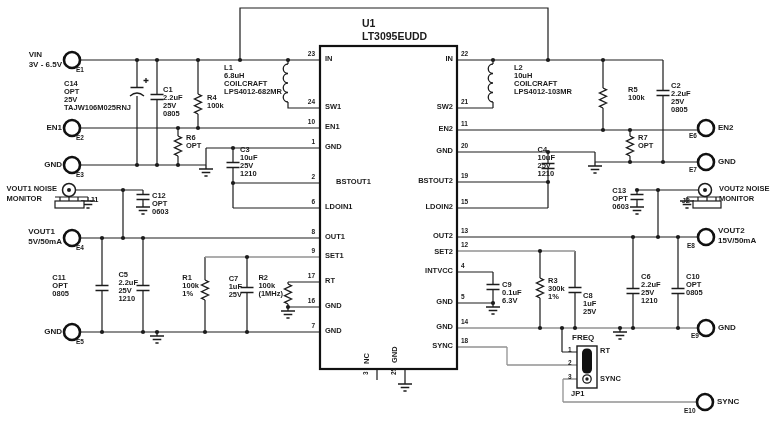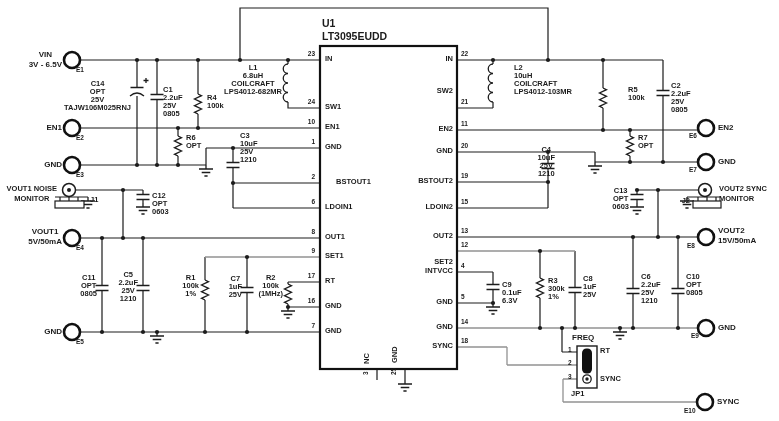--- a/index.html
+++ b/index.html
@@ -1,25 +1,25 @@
 <!DOCTYPE html>
 <html><head>
 <meta charset="utf-8">
 <style>
   html,body{margin:0;padding:0;background:#fff;}
   #schematic{position:relative;width:779px;height:421px;background:#fff;overflow:hidden;
              font-family:"Liberation Sans",sans-serif;}
   #schematic svg{position:absolute;left:0;top:0;}
   .lbl{position:absolute;font:bold 7.5px/8px "Liberation Sans",sans-serif;color:#1b1b1b;white-space:nowrap;}
-  .r{text-align:center;}
+  .r{text-align:left;}
   .pin{font-size:7.5px;}
   .num{font:bold 6.5px/7px "Liberation Sans",sans-serif;color:#1b1b1b;}
   .term{font:bold 8px/10px "Liberation Sans",sans-serif;}
   .eid{font:bold 6.5px/7px "Liberation Sans",sans-serif;}
-  .ttl{font:bold 10.5px/12px "Liberation Sans",sans-serif;}
+  .ttl{font:bold 10.5px/12px "Liberation Sans",sans-serif;margin-left:40px;}
   .rot{transform-origin:0 100%;transform:rotate(-90deg);}
 </style>
 </head>
 <body>
 
 <div id="schematic">
 
 <svg width="779" height="421" viewBox="0 0 779 421">
   <defs>
     <g id="res">
@@ -226,27 +226,27 @@
 <div class="lbl num" style="right:464px;top:138px">1</div>
 <div class="lbl num" style="right:464px;top:173px">2</div>
 <div class="lbl num" style="right:464px;top:198px">6</div>
 <div class="lbl num" style="right:464px;top:228px">8</div>
 <div class="lbl num" style="right:464px;top:247px">9</div>
 <div class="lbl num" style="right:464px;top:272px">17</div>
 <div class="lbl num" style="right:464px;top:297px">16</div>
 <div class="lbl num" style="right:464px;top:322px">7</div>
 
 <div class="lbl pin r" style="right:326px;top:55px">IN</div>
-<div class="lbl pin r" style="right:326px;top:87px">SW2</div>
+<div class="lbl pin r" style="right:326px;top:103px">SW2</div>
 <div class="lbl pin r" style="right:326px;top:125px">EN2</div>
 <div class="lbl pin r" style="right:326px;top:147px">GND</div>
 <div class="lbl pin r" style="right:326px;top:177px">BSTOUT2</div>
 <div class="lbl pin r" style="right:326px;top:203px">LDOIN2</div>
 <div class="lbl pin r" style="right:326px;top:232px">OUT2</div>
-<div class="lbl pin r" style="right:326px;top:258px">SET2</div>
+<div class="lbl pin r" style="right:326px;top:248px">SET2</div>
 <div class="lbl pin r" style="right:326px;top:267px">INTVCC</div>
 <div class="lbl pin r" style="right:326px;top:298px">GND</div>
 <div class="lbl pin r" style="right:326px;top:323px">GND</div>
 <div class="lbl pin r" style="right:326px;top:342px">SYNC</div>
 
 <div class="lbl num" style="left:461px;top:50px">22</div>
 <div class="lbl num" style="left:461px;top:98px">21</div>
 <div class="lbl num" style="left:461px;top:120px">11</div>
 <div class="lbl num" style="left:461px;top:142px">20</div>
 <div class="lbl num" style="left:461px;top:172px">19</div>
@@ -292,21 +292,21 @@
 <div class="lbl eid" style="left:691px;top:332px">E9</div>
 <div class="lbl term" style="left:717px;top:397px">SYNC</div>
 <div class="lbl eid" style="left:684px;top:407px">E10</div>
 
 <div class="lbl r" style="right:722px;top:184px;line-height:10px">
   <div>VOUT1 NOISE</div>
       <div>MONITOR</div>
 </div>
 <div class="lbl" style="left:90px;top:196px">J1</div>
 <div class="lbl" style="left:719px;top:184px;line-height:10px">
-  <div>VOUT2 SYNC</div>
+  <div>VOUT2 NOISE</div>
       <div>MONITOR</div>
 </div>
 <div class="lbl r" style="right:89px;top:197px">J2</div>
 
 <div class="lbl" style="left:572px;top:334px;font-size:8px">FREQ</div>
 <div class="lbl num" style="left:568px;top:346px">1</div>
 <div class="lbl num" style="left:568px;top:359px">2</div>
 <div class="lbl num" style="left:568px;top:373px">3</div>
 <div class="lbl" style="left:600px;top:347px">RT</div>
 <div class="lbl" style="left:600px;top:375px">SYNC</div>
@@ -331,32 +331,32 @@
 <div class="lbl r" style="right:497px;top:64px">
   <div>L1</div>
       <div>6.8uH</div>
   <div>COILCRAFT</div>
       <div>LPS4012-682MR</div>
 </div>
 <div class="lbl" style="left:186px;top:134px">
   <div>R6</div>
       <div>OPT</div>
 </div>
-<div class="lbl" style="left:240px;top:132px">
+<div class="lbl" style="left:240px;top:146px">
   <div>C3</div>
       <div>10uF</div>
   <div>25V</div>
       <div>1210</div>
 </div>
 <div class="lbl" style="left:152px;top:192px">
   <div>C12</div>
       <div>OPT</div>
       <div>0603</div>
 </div>
-<div class="lbl r" style="right:682px;top:274px">
+<div class="lbl r" style="right:710px;top:274px">
   <div>C11</div>
       <div>OPT</div>
       <div>0805</div>
 </div>
 <div class="lbl r" style="right:641px;top:271px">
   <div>C5</div>
       <div>2.2uF</div>
   <div>25V</div>
       <div>1210</div>
 </div>
@@ -409,21 +409,21 @@
 <div class="lbl" style="left:502px;top:281px">
   <div>C9</div>
       <div>0.1uF</div>
       <div>6.3V</div>
 </div>
 <div class="lbl" style="left:548px;top:277px">
   <div>R3</div>
       <div>300k</div>
       <div>1%</div>
 </div>
-<div class="lbl" style="left:583px;top:275px">
+<div class="lbl" style="left:583px;top:292px">
   <div>C8</div>
       <div>1uF</div>
       <div>25V</div>
 </div>
 <div class="lbl" style="left:641px;top:273px">
   <div>C6</div>
       <div>2.2uF</div>
   <div>25V</div>
       <div>1210</div>
 </div>

